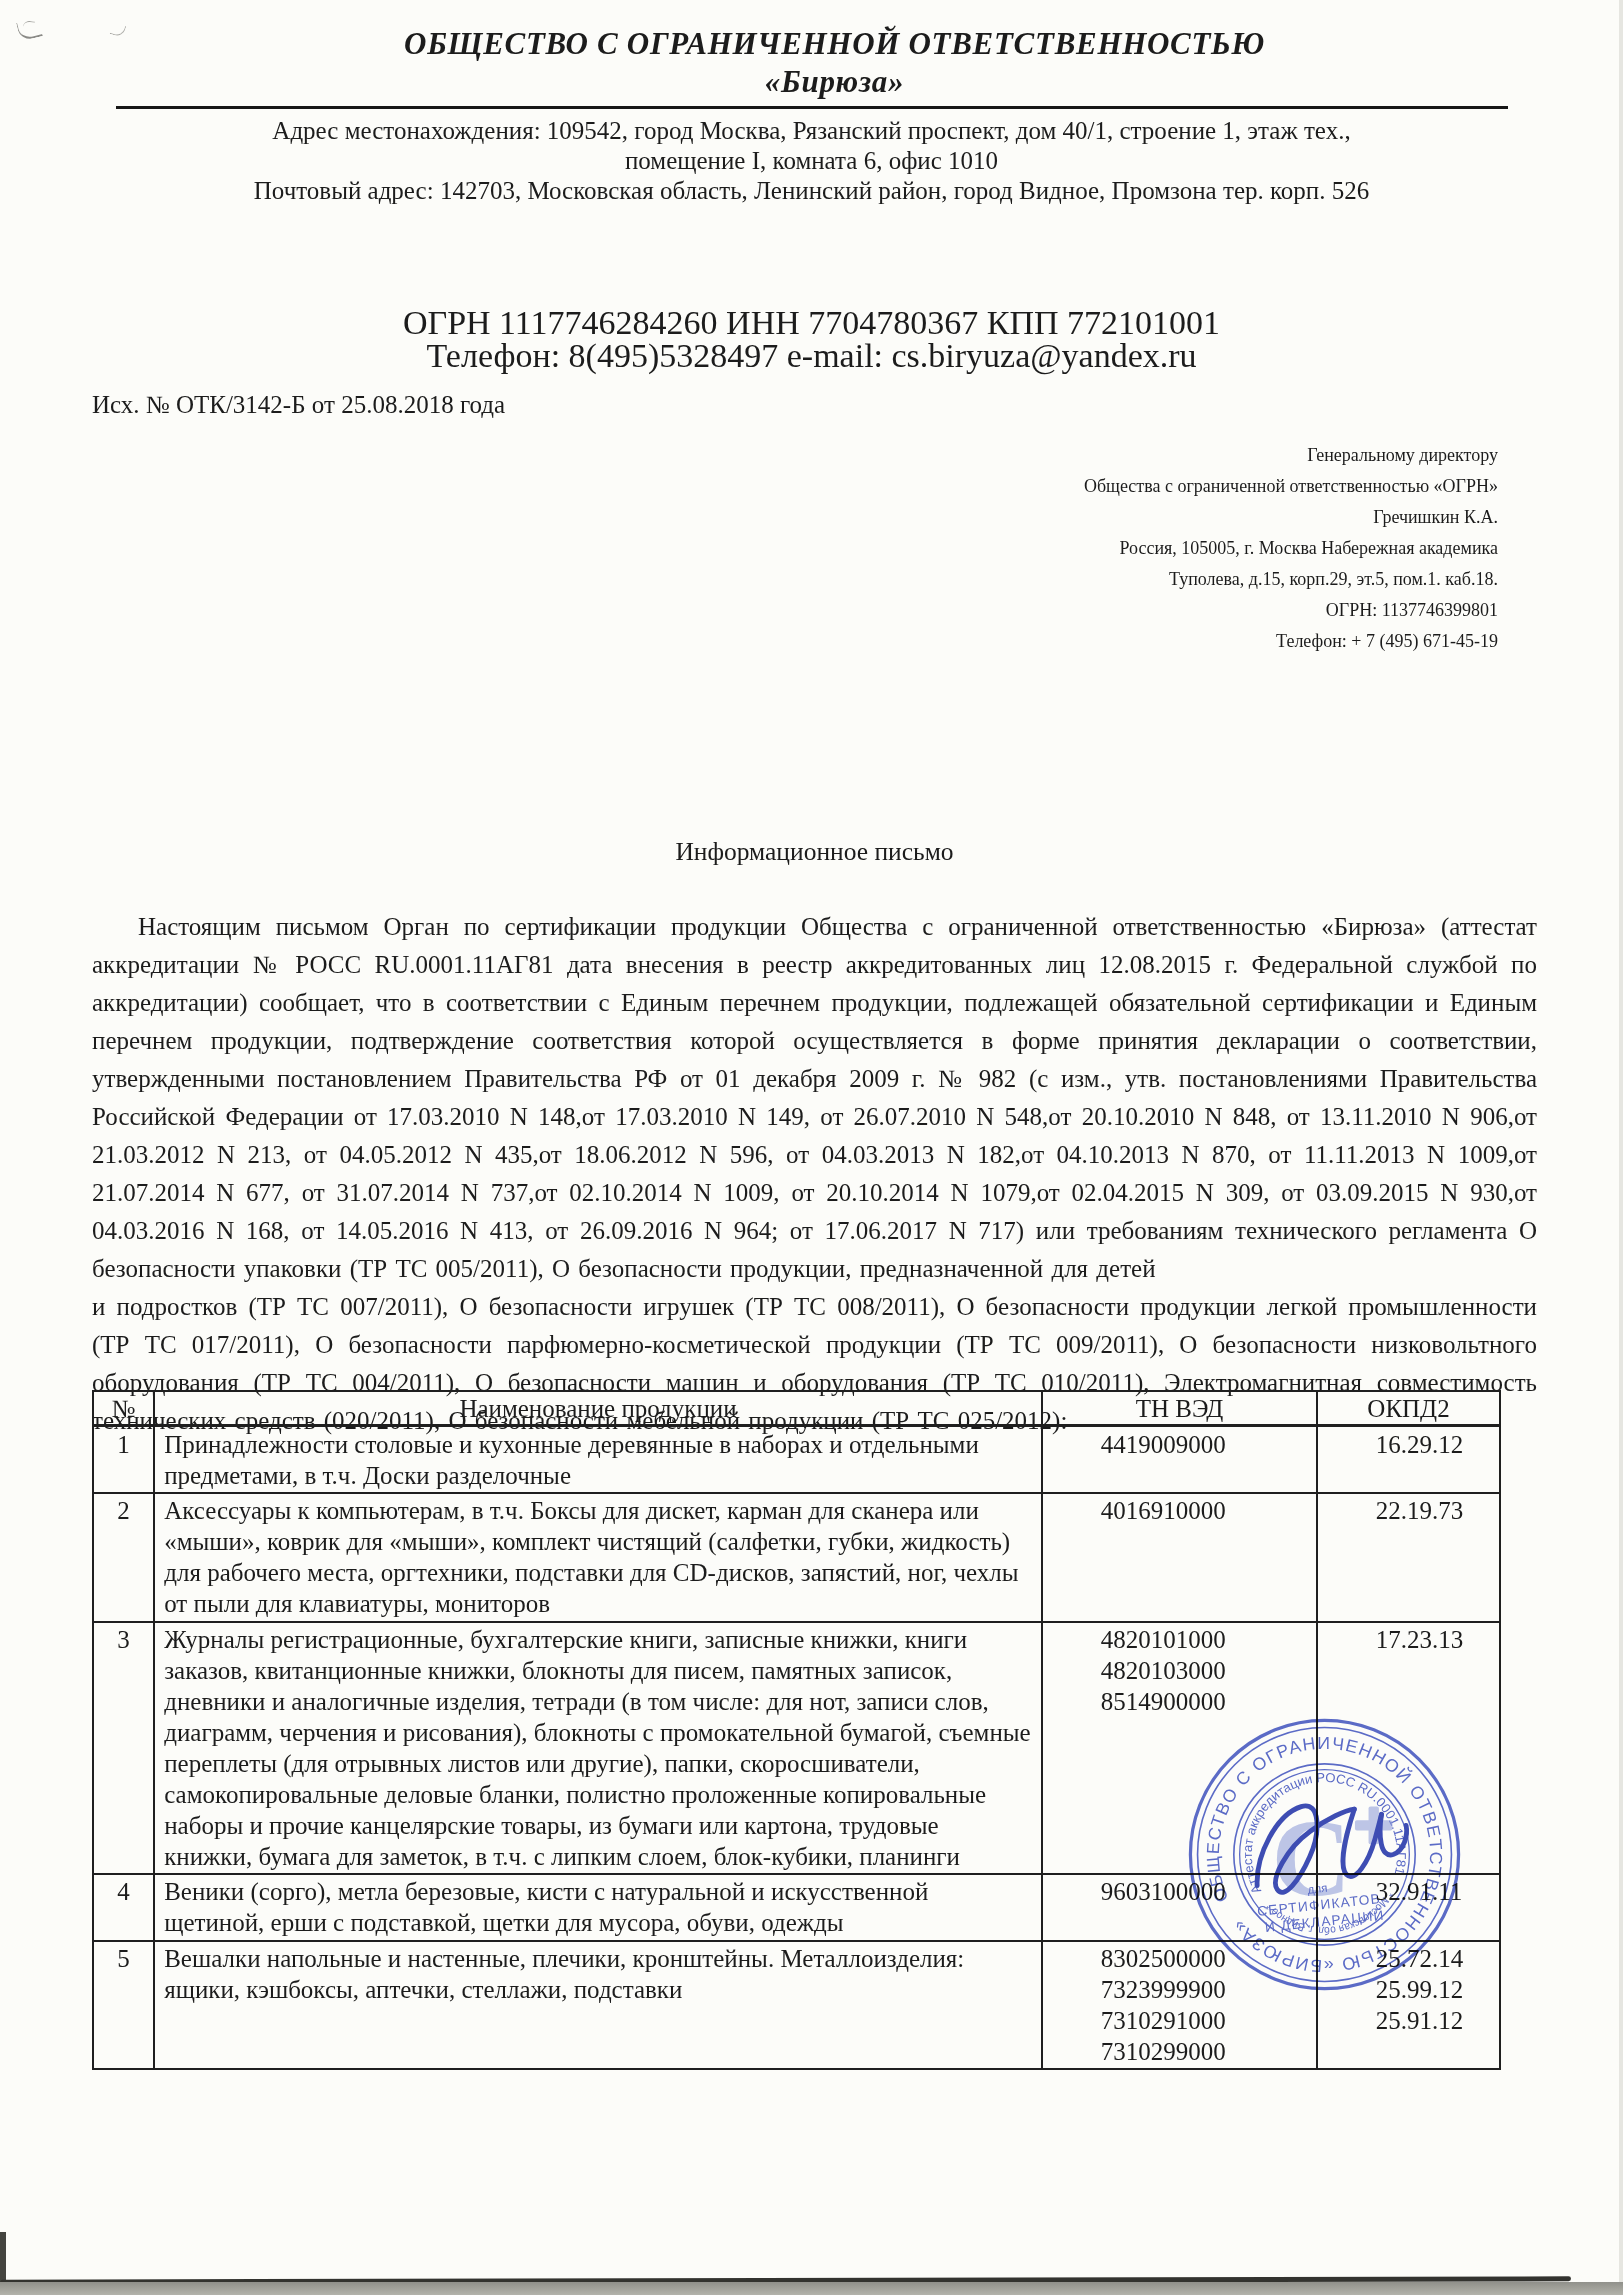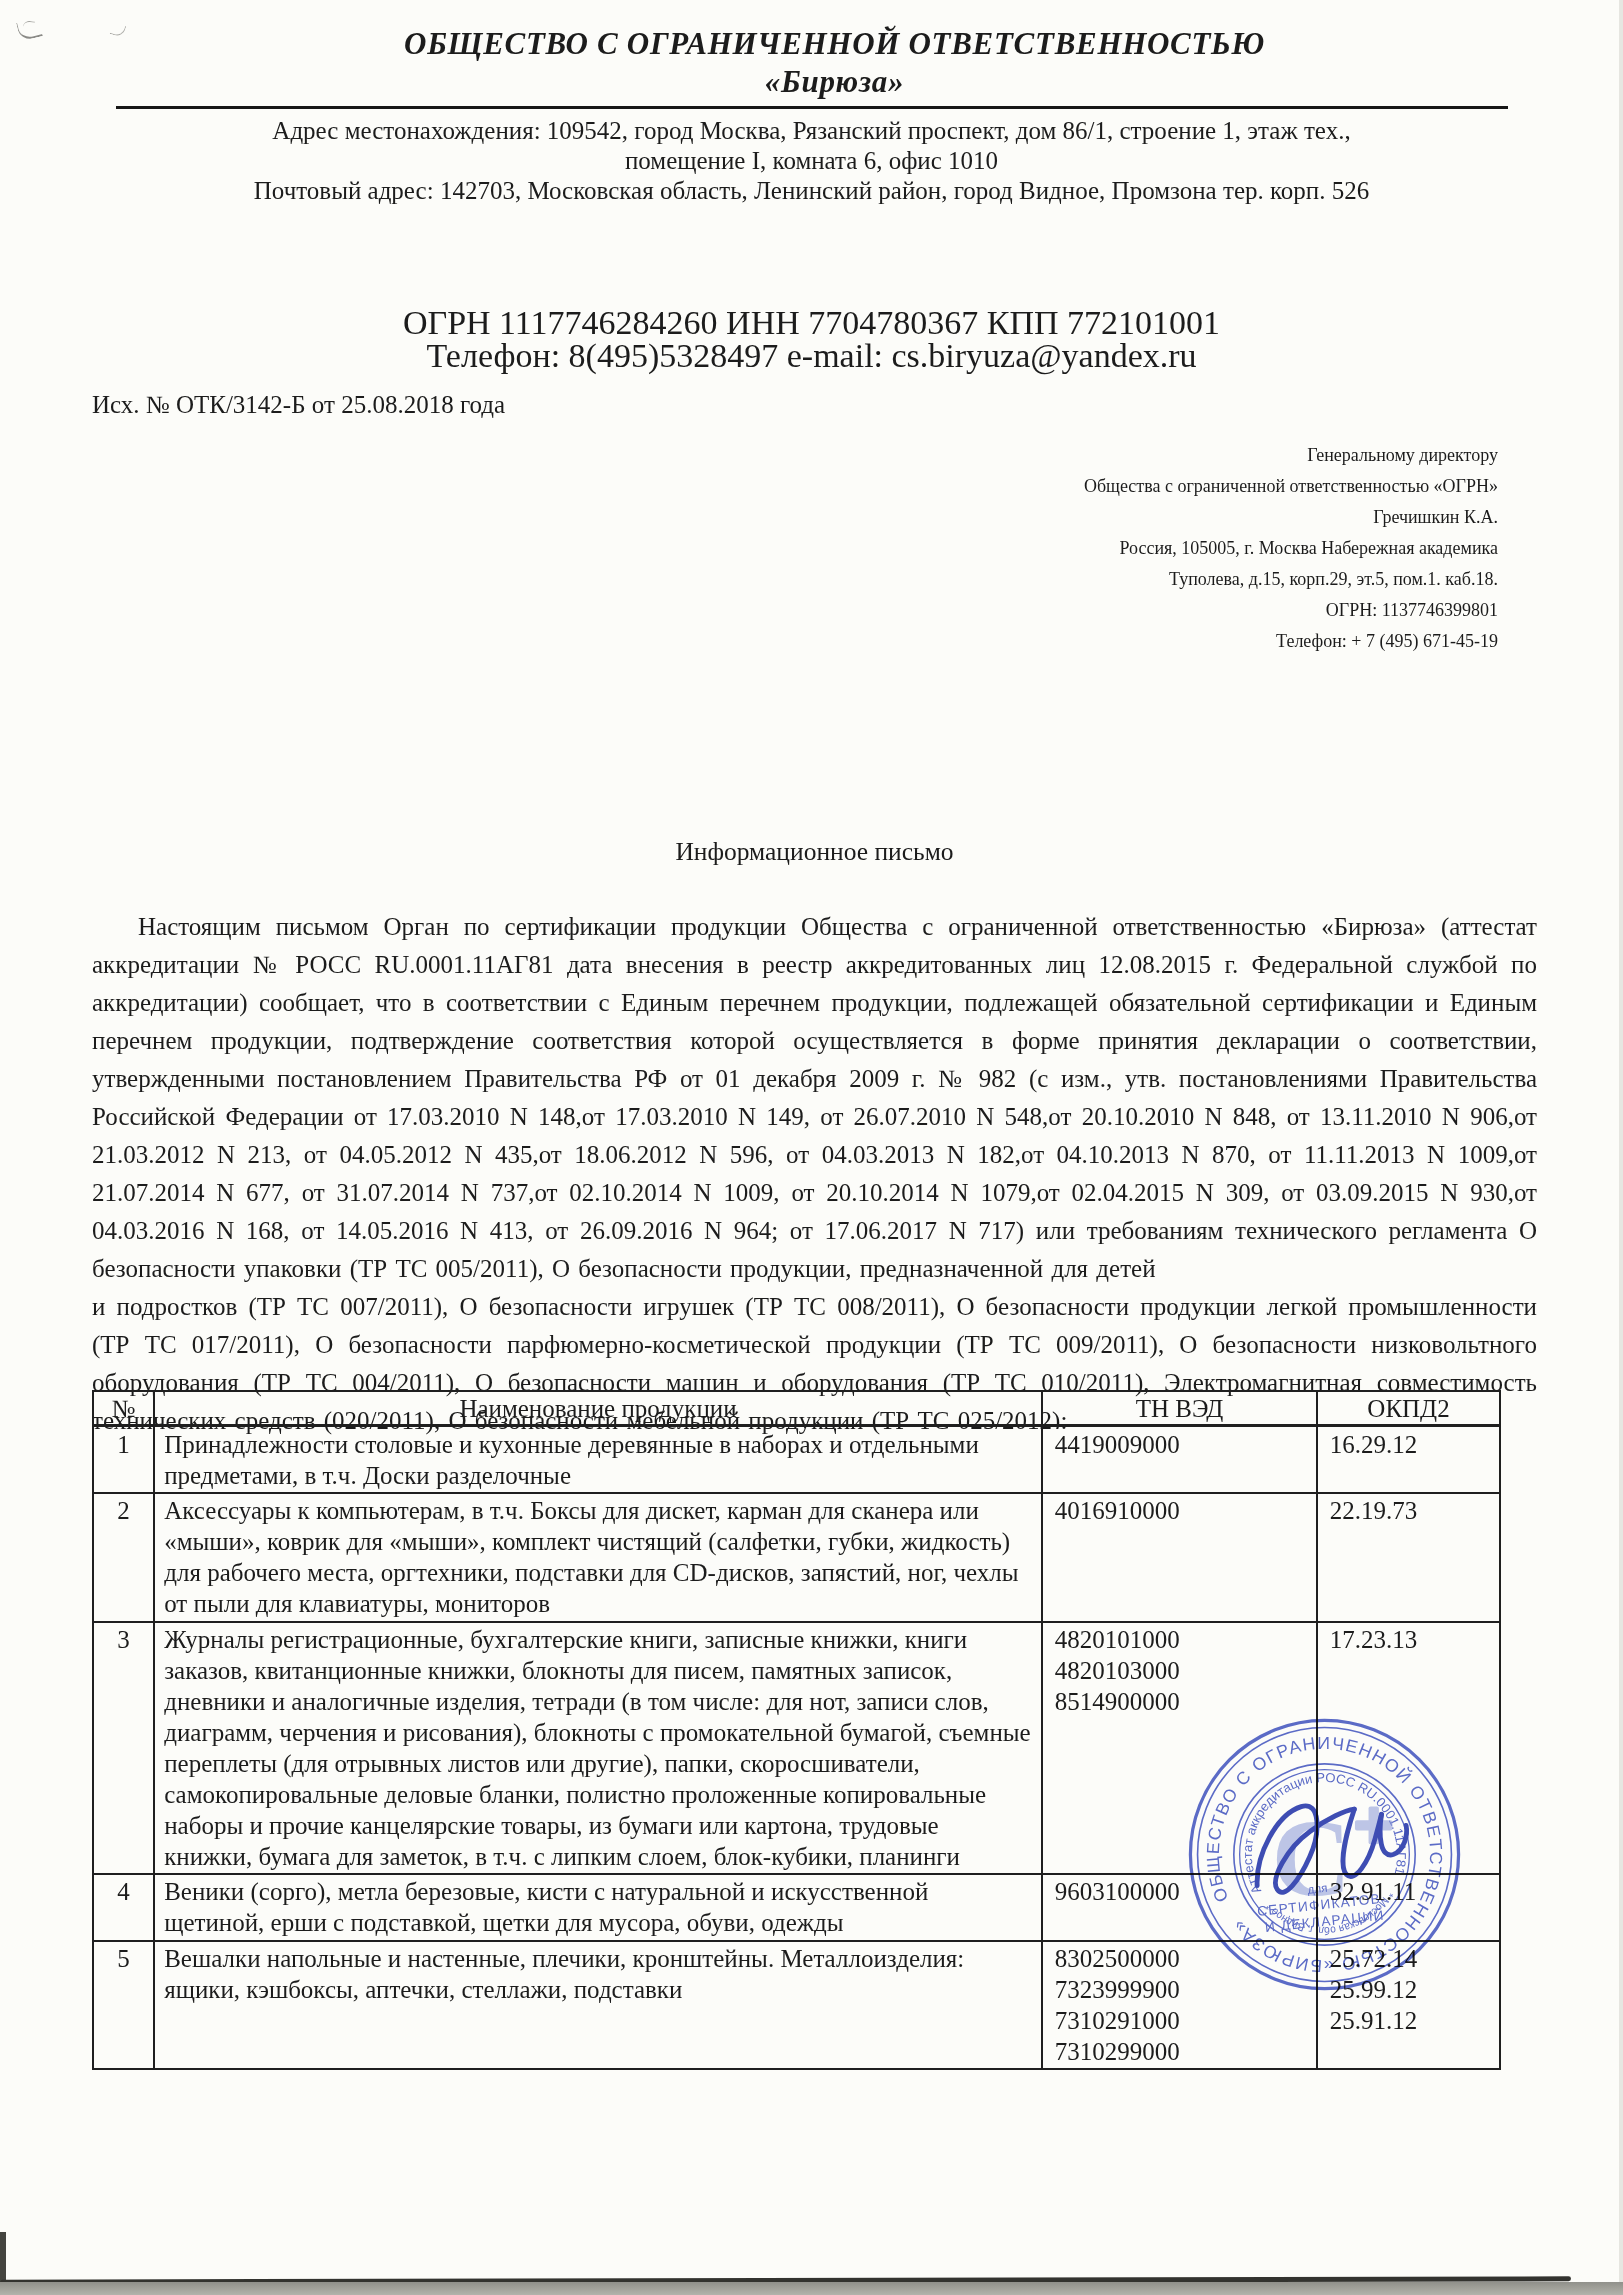--- a/index.html
+++ b/index.html
@@ -42,21 +42,21 @@
     border-bottom:3.3px solid #1f1f1f;border-top:2.6px solid #1f1f1f;
     padding:0.7px 2.6px;
   }
   table.products{border:2.6px solid #1f1f1f;}
   col.c-num{width:61px;}
   col.c-name{width:888px;}
   col.c-tnved{width:275px;}
   col.c-okpd{width:183px;}
   td.num{text-align:center;padding:1.3px 2.6px;}
   td.tnved,td.okpd{padding-left:13px;}
-  .code{background:#fcfcf9;padding:0 2.6px;display:inline-block;}
+  .code{background:#fcfcf9;padding:0 2.6px;display:inline-block;margin-left:46px;}
   
   .stamp{
     position:absolute;left:1182px;top:1712px;width:285px;height:285px;
     mix-blend-mode:multiply;opacity:.88;pointer-events:none;
   }
   
   .pencil-mark1{position:absolute;left:18.3px;top:19.6px;width:22px;height:17px;
     border-bottom:2px solid #8a8a86;border-left:1.3px solid #9a9a96;border-radius:0 0 0 13px;transform:rotate(-14deg);}
   .pencil-mark1::after{content:"";position:absolute;left:5.2px;top:1.3px;width:11.8px;height:7.9px;
     border-top:1.3px solid #9a9a96;border-radius:6.5px 0 0 0;transform:rotate(18deg);}
@@ -72,21 +72,21 @@
 
 <div class="page">
 
   <div class="pencil-mark1"></div>
   <div class="pencil-mark2"></div>
 
   <div class="letterhead">
     <div class="company-title">ОБЩЕСТВО С ОГРАНИЧЕННОЙ ОТВЕТСТВЕННОСТЬЮ</div>
     <div class="company-title">«Бирюза»</div>
     <hr class="head-rule">
-    <div class="addr">Адрес местонахождения: 109542, город Москва, Рязанский проспект, дом 86/1, строение 1, этаж тех.,</div>
+    <div class="addr">Адрес местонахождения: 109542, город Москва, Рязанский проспект, дом 40/1, строение 1, этаж тех.,</div>
     <div class="addr">помещение I, комната 6, офис 1010</div>
     <div class="addr">Почтовый адрес: 142703, Московская область, Ленинский район, город Видное, Промзона тер. корп. 526</div>
   </div>
 
   <div class="reg-block">
     <div>ОГРН 1117746284260 ИНН 7704780367 КПП 772101001</div>
     <div>Телефон: 8(495)5328497 e-mail: cs.biryuza@yandex.ru</div>
   </div>
 
   <div class="ref-line">Исх. № ОТК/3142-Б от 25.08.2018 года</div>

